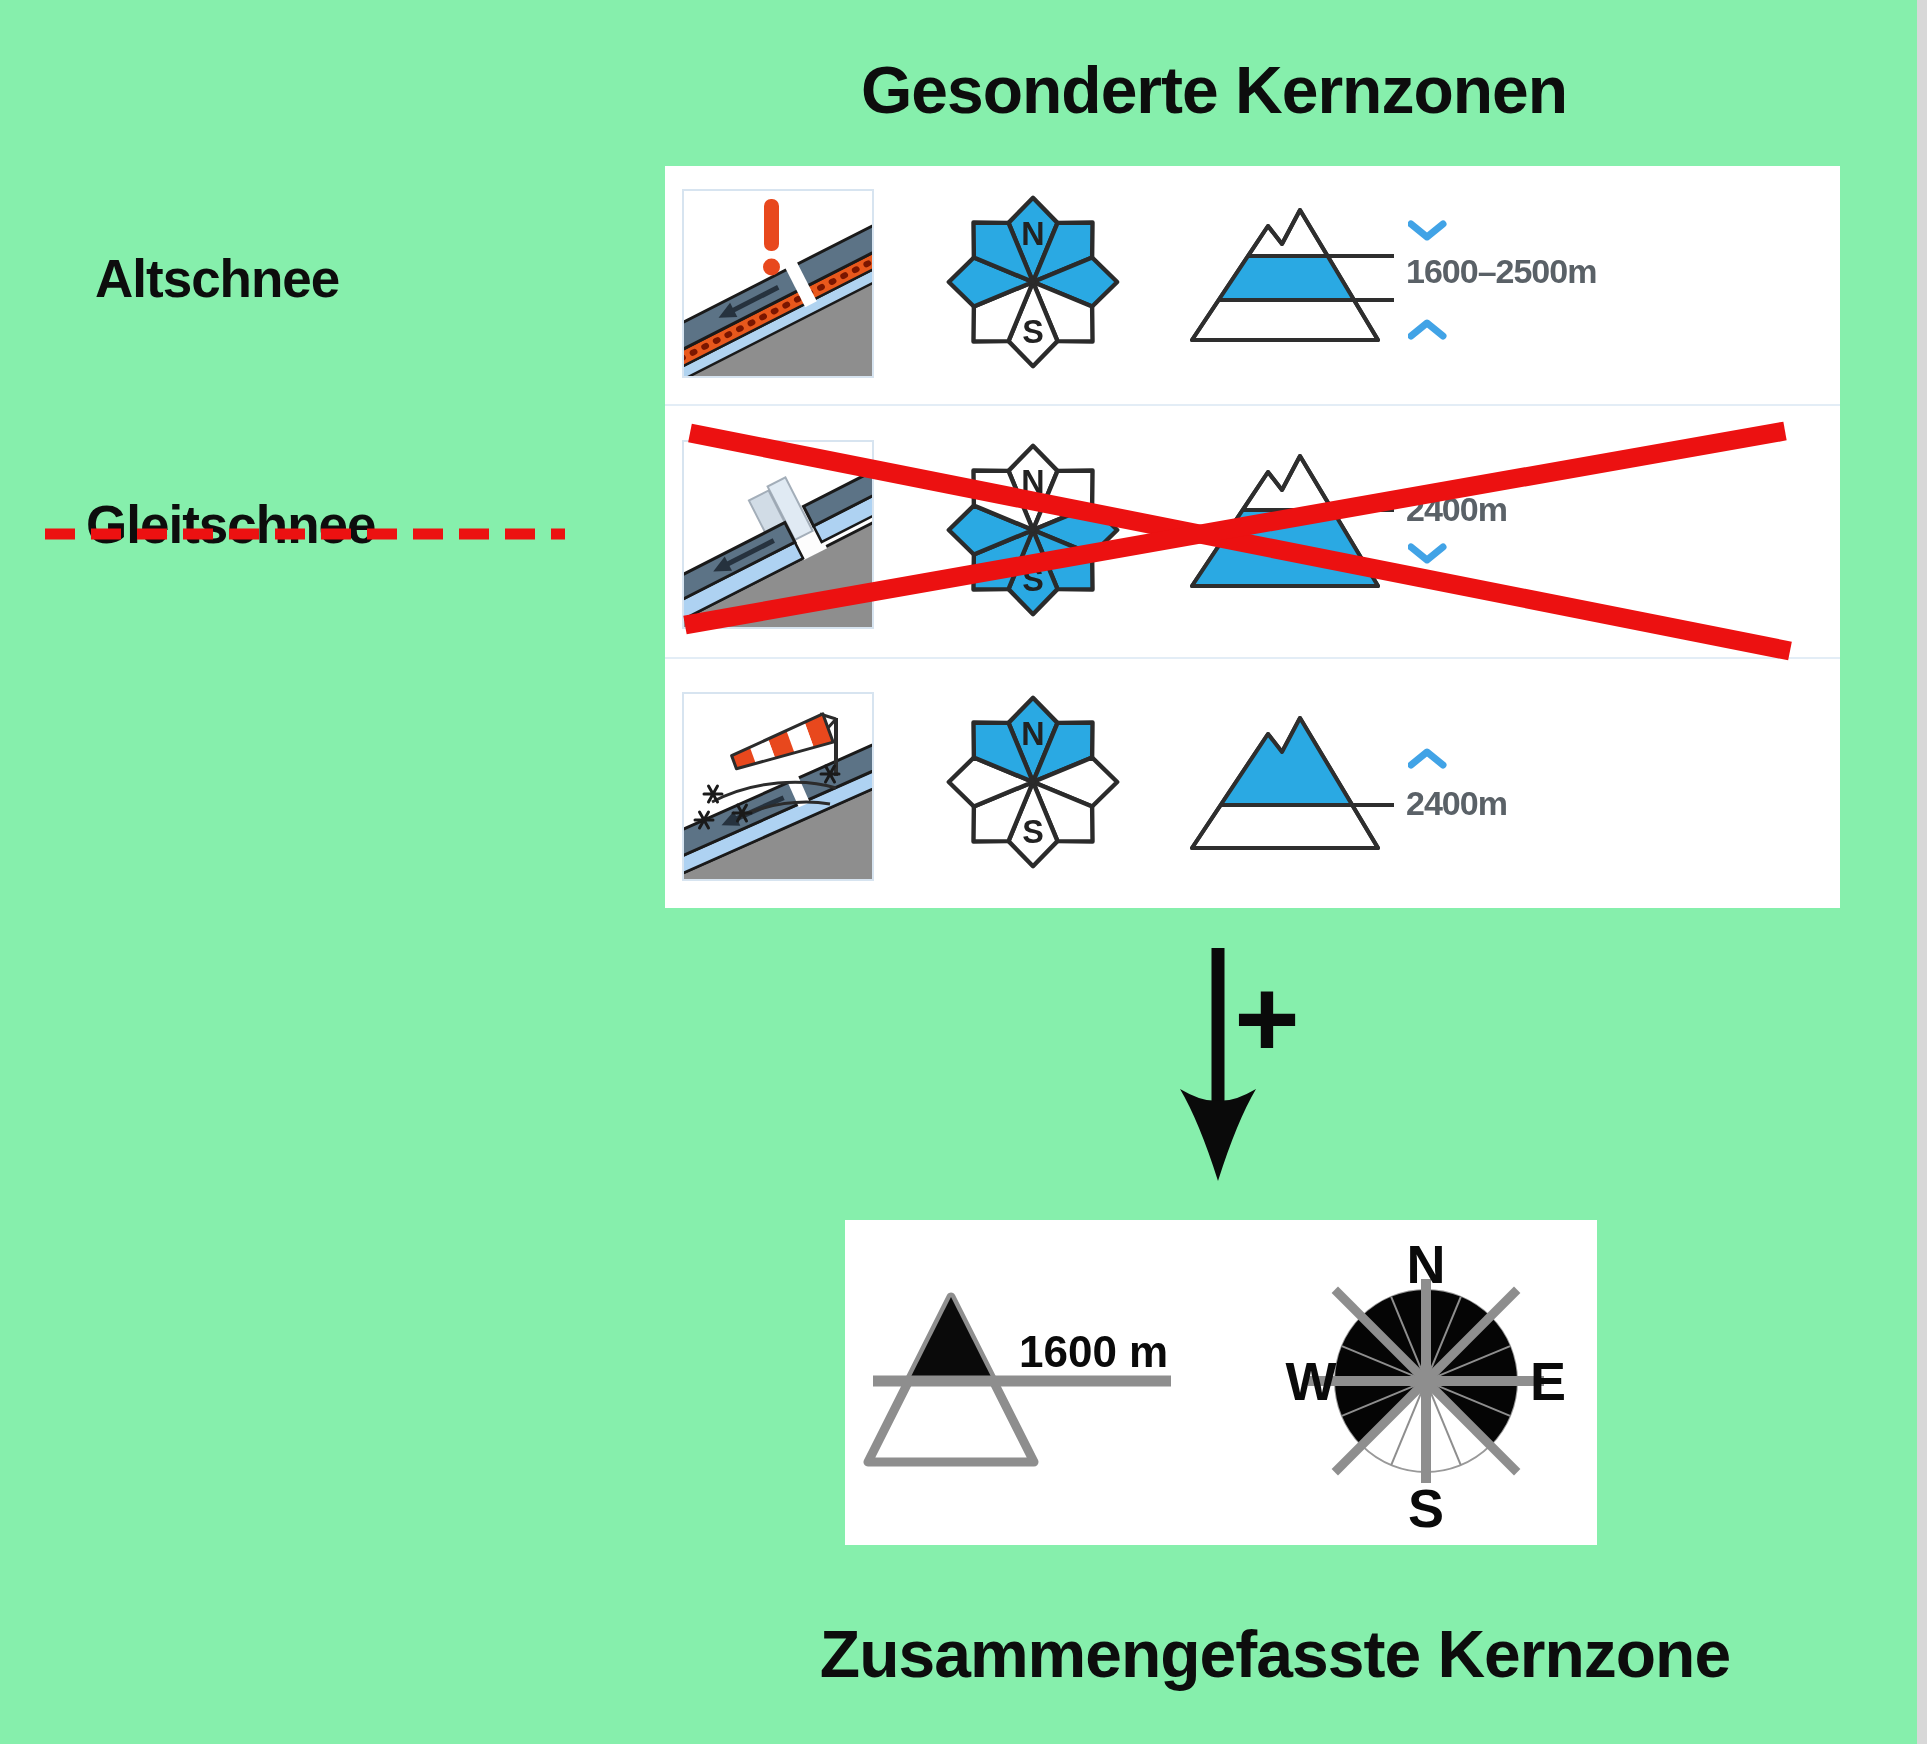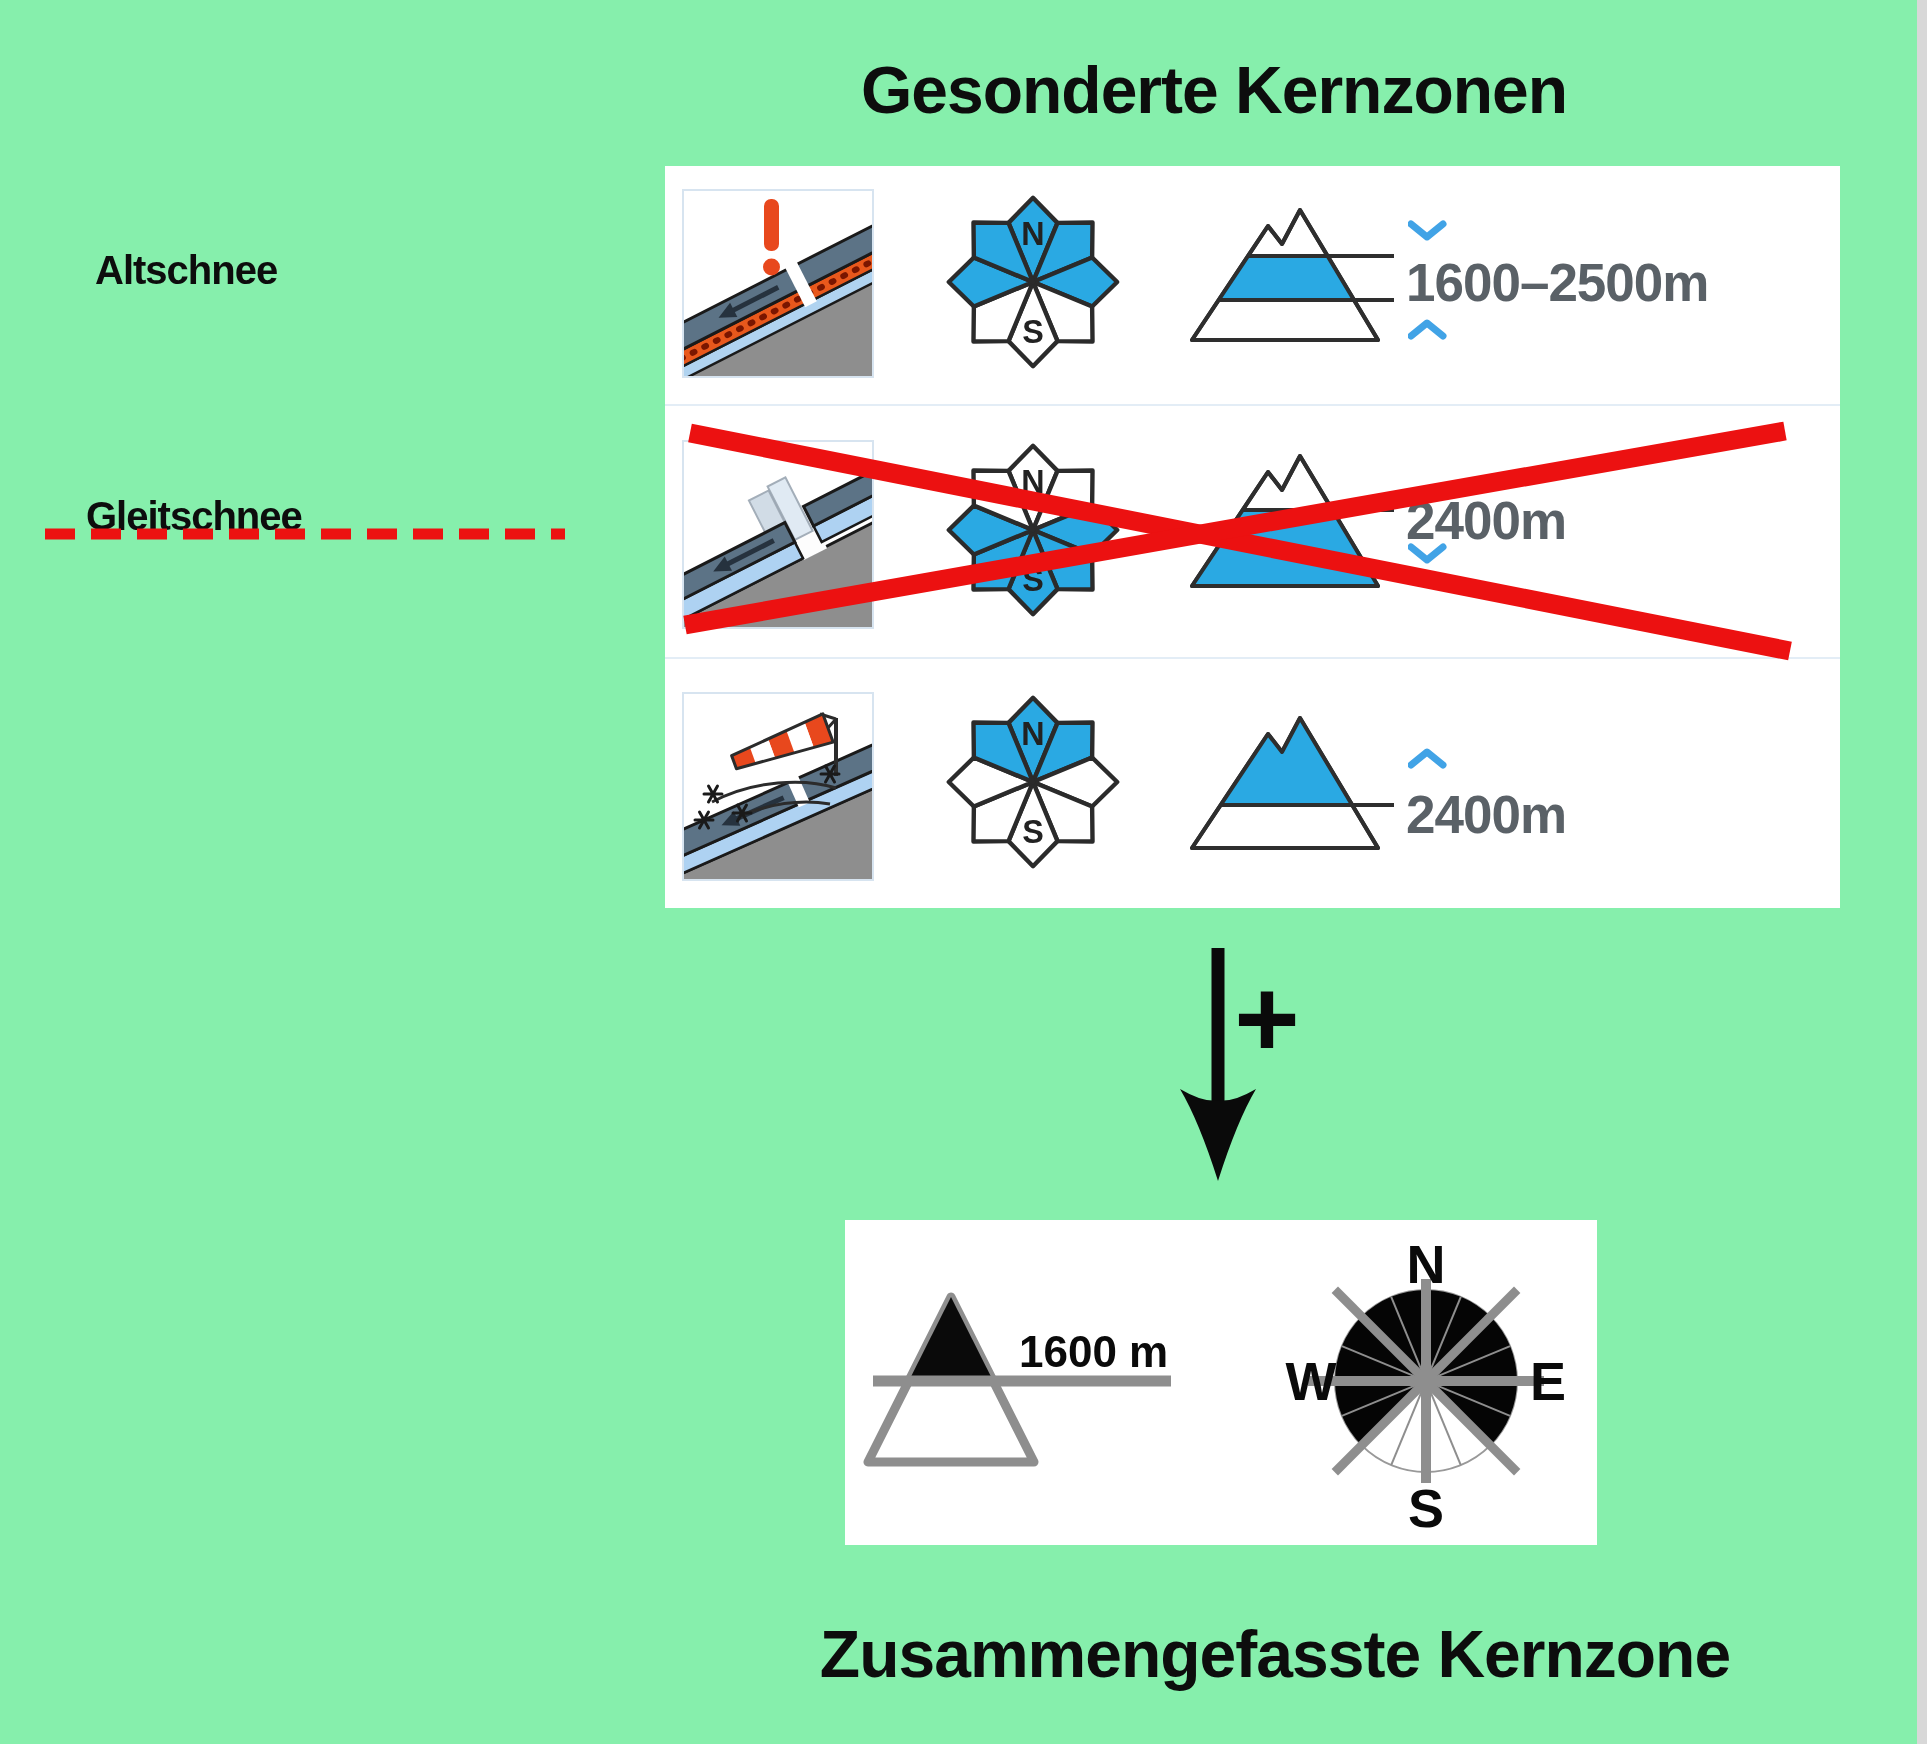--- a/index.html
+++ b/index.html
@@ -1,24 +1,24 @@
 <!DOCTYPE html>
 <html><head>
 <meta charset="utf-8">
 <style>
   html,body{margin:0;padding:0;background:#d8d8d8;}
   .stage{position:relative;width:1917px;height:1744px;background:#86efac;overflow:hidden;
          font-family:"Liberation Sans",sans-serif;}
   .abs{position:absolute;}
   .title{font-size:66px;font-weight:bold;color:#0d0d0d;letter-spacing:-1px;white-space:nowrap;}
-  .rowlabel{font-size:40px;font-weight:bold;color:#0d0d0d;letter-spacing:-1px;white-space:nowrap;}
+  .rowlabel{font-size:53px;font-weight:bold;color:#0d0d0d;letter-spacing:-1px;white-space:nowrap;}
   .panel{background:#ffffff;}
   .sep{background:#e3edf6;height:2px;width:1175px;left:665px;}
   .iconbox{background:#fff;border:2px solid #d7e4f0;}
-  .elev{font-size:53px;font-weight:bold;color:#5a6167;letter-spacing:-1px;white-space:nowrap;}
+  .elev{font-size:34px;font-weight:bold;color:#5a6167;letter-spacing:-1px;white-space:nowrap;}
   .p{stroke:#2b2b2b;stroke-width:4.5;stroke-linejoin:round;}
   .pb{fill:#2aa9e3;} .pw{fill:#ffffff;}
   .roseletter{font-family:"Liberation Sans",sans-serif;font-weight:bold;font-size:33px;fill:#222;}
   .mline{stroke:#2e2e2e;stroke-width:4;}
   .chev{stroke:#41a3e6;stroke-width:7;fill:none;stroke-linecap:round;stroke-linejoin:round;}
   .gray{stroke:#8e8e8e;}
   .blabel{font-family:"Liberation Sans",sans-serif;font-weight:bold;font-size:54px;fill:#0a0a0a;}
   svg{display:block;}
 </style>
 </head>

